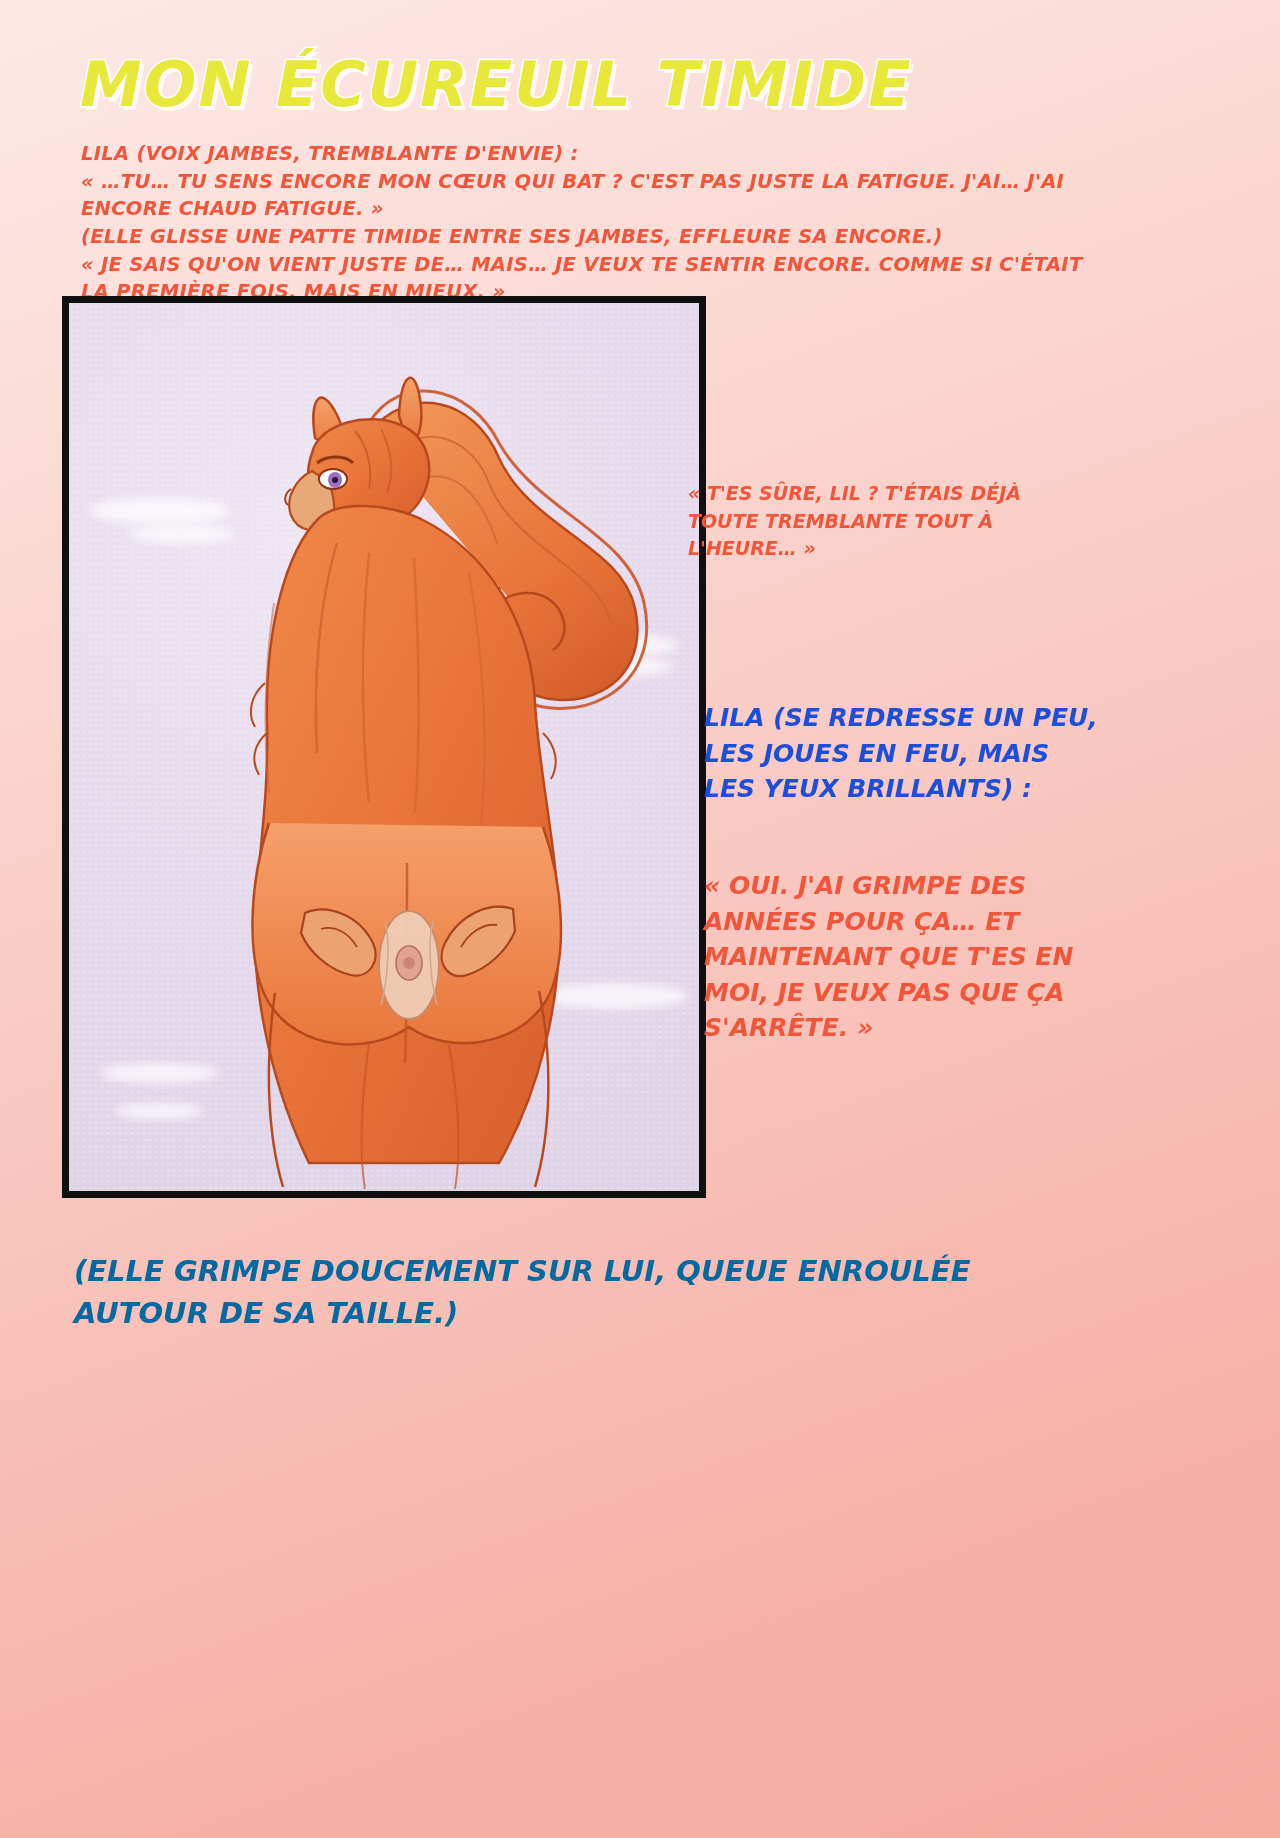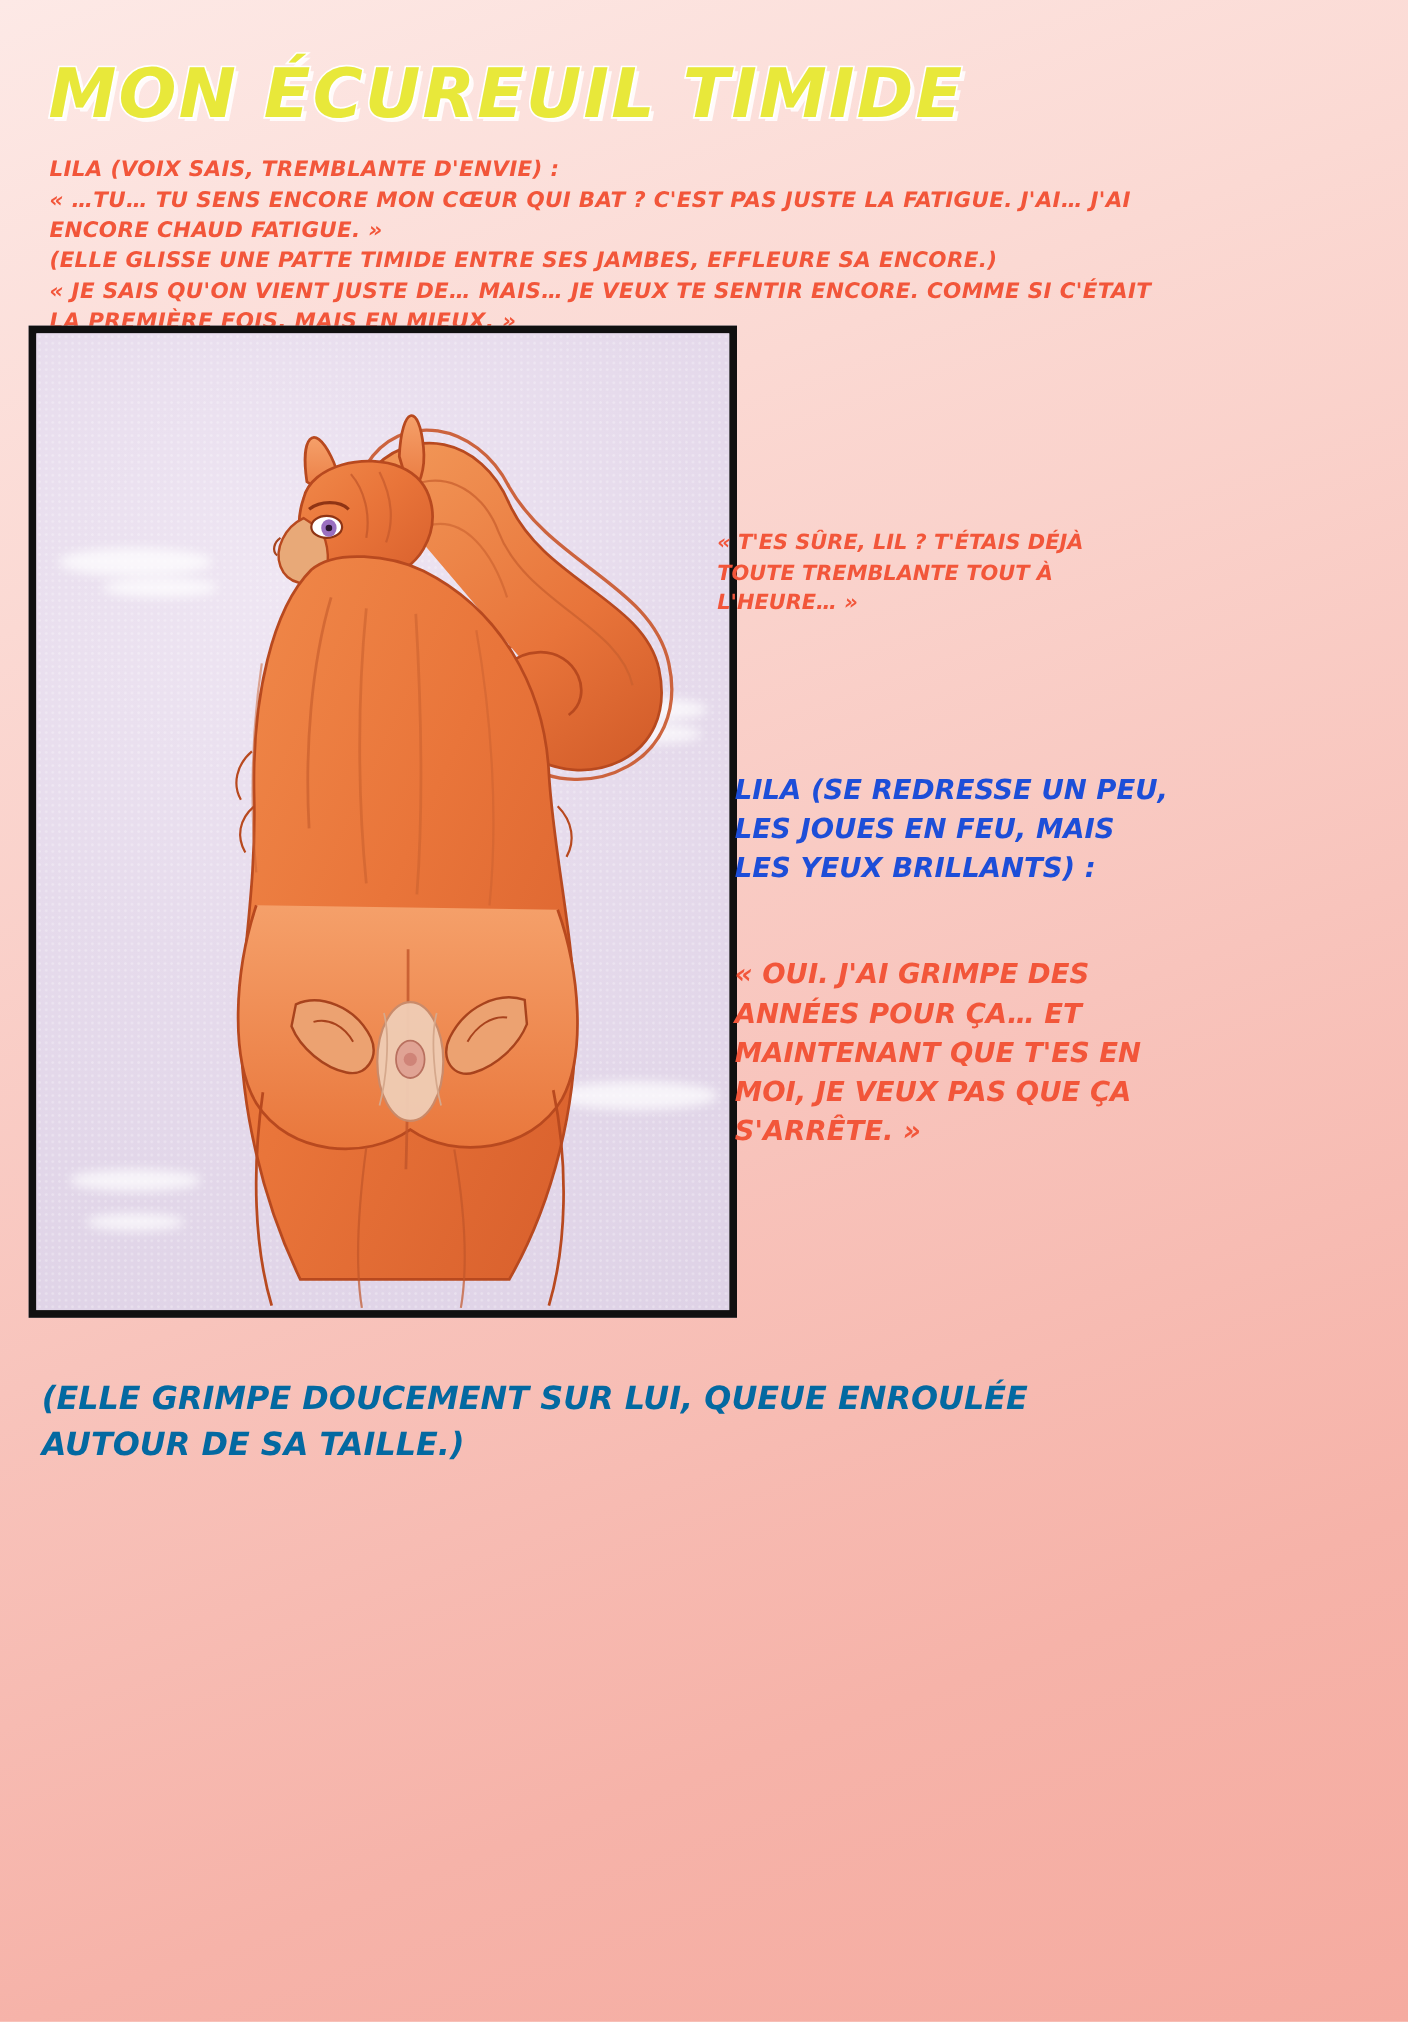--- a/index.html
+++ b/index.html
@@ -11,20 +11,21 @@
     height: 1838px;
     font-family: "Liberation Sans", sans-serif;
     background: linear-gradient(160deg, #fde9e6 0%, #fbd9d3 25%, #f8c4bc 55%, #f6b3a9 80%, #f5aba0 100%);
     position: relative;
     overflow: hidden;
   }
   .page {
     position: absolute;
     inset: 0;
     padding: 0;
+    margin-left: 36px;
   }
 
   
   .title {
     position: absolute;
     left: 44px;
     top: 48px;
     font-family: "DejaVu Sans", sans-serif;
     font-weight: bold;
     font-style: italic;
@@ -150,21 +151,21 @@
   .bottom .b2 { margin-top: 42px; }
 </style>
 </head>
 <body>
 
 <div class="page">
 
   <div class="title">MON ÉCUREUIL TIMIDE</div>
 
   <div class="intro">
-    <p>LILA (VOIX SAIS, TREMBLANTE D'ENVIE) :</p>
+    <p>LILA (VOIX JAMBES, TREMBLANTE D'ENVIE) :</p>
     <p>« …TU… TU SENS ENCORE MON CŒUR QUI BAT ? C'EST PAS JUSTE LA FATIGUE. J'AI… J'AI ENCORE CHAUD FATIGUE. »</p>
     <p>(ELLE GLISSE UNE PATTE TIMIDE ENTRE SES JAMBES, EFFLEURE SA ENCORE.)</p>
     <p>« JE SAIS QU'ON VIENT JUSTE DE… MAIS… JE VEUX TE SENTIR ENCORE. COMME SI C'ÉTAIT LA PREMIÈRE FOIS, MAIS EN MIEUX. »</p>
   </div>
 
   <div class="panel">
     <div class="panel-inner">
       <div class="halftone"></div>
       <div class="cloud c1"></div>
       <div class="cloud c2"></div>

